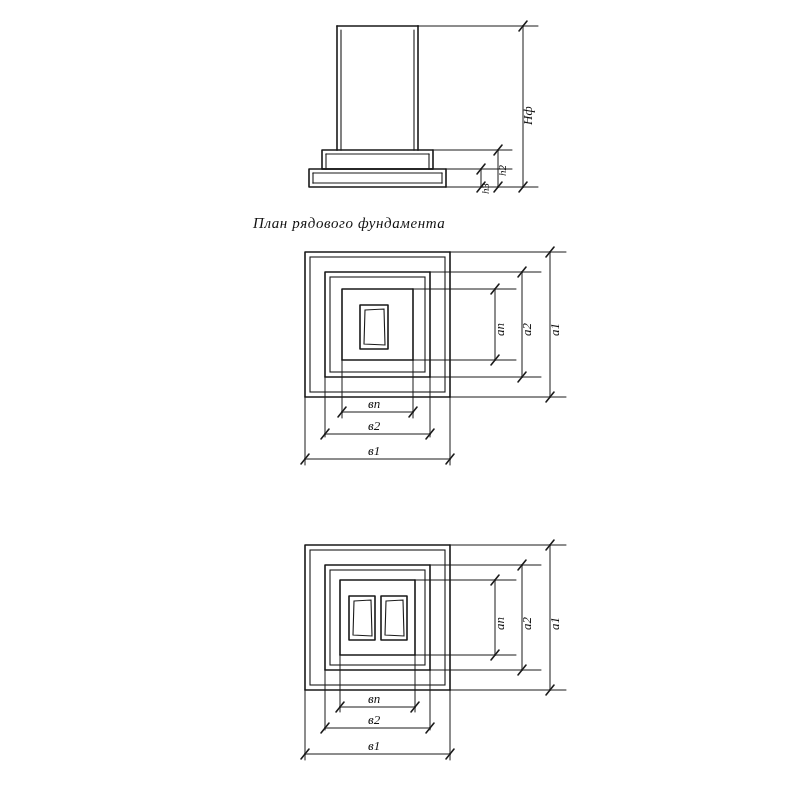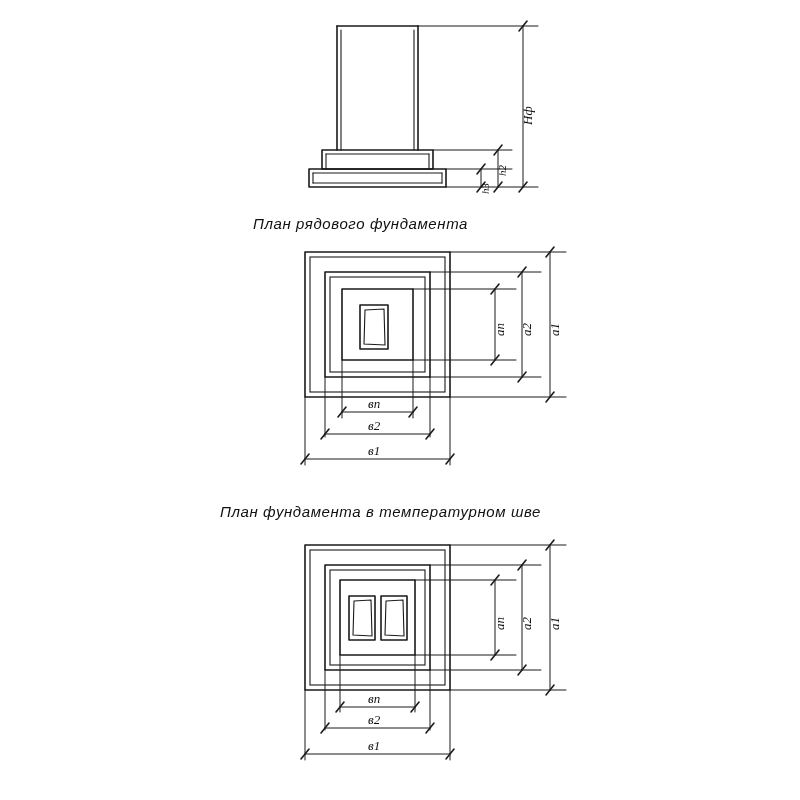--- a/index.html
+++ b/index.html
@@ -41,21 +41,21 @@
     stroke-linecap: round;
   }
   .ln-dim {
     stroke: #1a1a1a;
     fill: none;
     stroke-width: 1.0;
     stroke-linecap: round;
   }
   .cap {
     position: absolute;
-    font-family: Liberation Sans, sans-serif;
+    font-family: Liberation Serif, serif;
     font-style: italic;
     font-size: 15px;
     letter-spacing: 0.6px;
     white-space: nowrap;
     color: #111111;
   }
   .lbl {
     position: absolute;
     font-family: "Liberation Serif", serif;
     font-style: italic;
@@ -225,21 +225,20 @@
   <div class="cap" style="left:253px; top:215px;">План  рядового фундамента</div>
 
   <div class="lbl rot" style="left:492px; top:336px;">ап</div>
   <div class="lbl rot" style="left:519px; top:336px;">а2</div>
   <div class="lbl rot" style="left:547px; top:336px;">а1</div>
 
   <div class="lbl" style="left:368px; top:396px;">вп</div>
   <div class="lbl" style="left:368px; top:418px;">в2</div>
   <div class="lbl" style="left:368px; top:443px;">в1</div>
 
-  <div class="cap" style="left:220px; top:503px;">План фундамента в температурном шве</div>
 
   <div class="lbl rot" style="left:492px; top:630px;">ап</div>
   <div class="lbl rot" style="left:519px; top:630px;">а2</div>
   <div class="lbl rot" style="left:547px; top:630px;">а1</div>
 
   <div class="lbl" style="left:368px; top:691px;">вп</div>
   <div class="lbl" style="left:368px; top:712px;">в2</div>
   <div class="lbl" style="left:368px; top:738px;">в1</div>
 
 </div>

